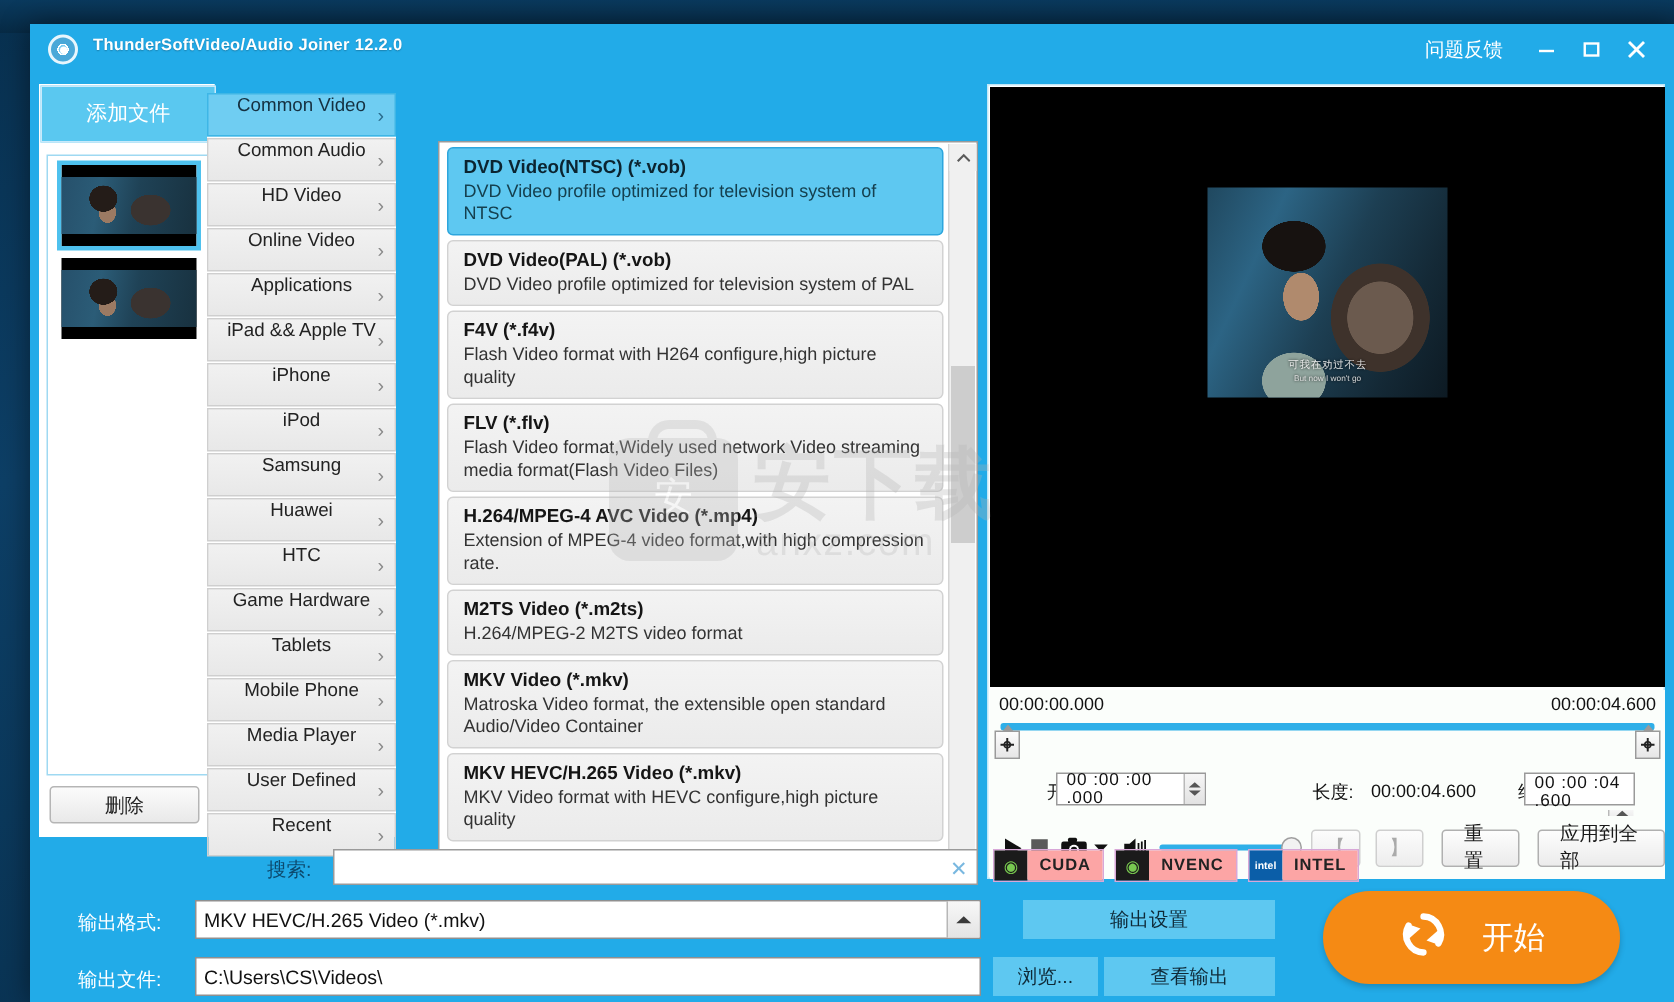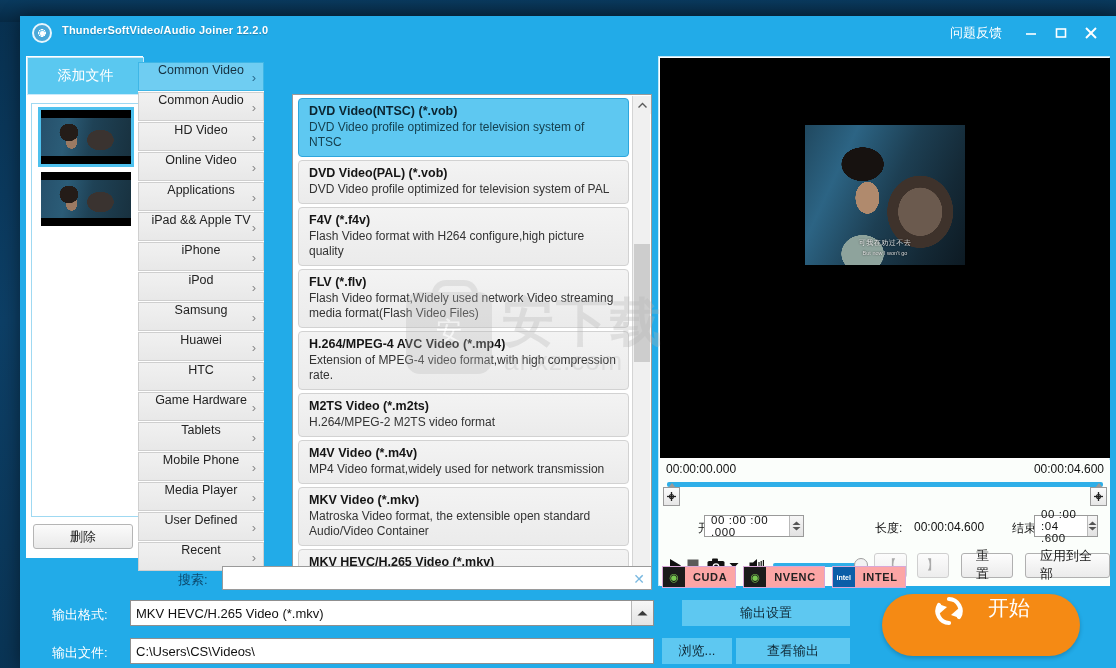--- a/index.html
+++ b/index.html
@@ -317,21 +317,21 @@
     display:flex; align-items:center; justify-content:center; cursor:pointer;
   }
   .viewout{
     position:absolute; left:716px; top:2px; width:114px; height:26px;
     background:#5ec8f1; color:#0f2a38; font-size:13px;
     display:flex; align-items:center; justify-content:center; cursor:pointer;
   }
   .start-btn{
     position:absolute; left:862px; top:544px; width:198px; height:62px;
     background:#f58a14; border-radius:31px; cursor:pointer;
-    display:flex; align-items:flex-start; justify-content:center; gap:22px;
+    display:flex; align-items:center; justify-content:center; gap:22px;
     box-shadow:0 2px 4px rgba(0,0,0,.2);
   }
   .start-btn .stxt{ color:#fff; font-size:21px; }
 
   
   .watermark{
     position:absolute; left:406px; top:292px; width:280px; height:90px;
     pointer-events:none; opacity:.30; z-index:40;
   }
   .wm-bag{
@@ -490,24 +490,20 @@
             <div class="fmt-title">FLV (*.flv)</div>
             <div class="fmt-desc">Flash Video format,Widely used network Video streaming media format(Flash Video Files)</div>
           </div>
           <div class="fmt-item">
             <div class="fmt-title">H.264/MPEG-4 AVC Video (*.mp4)</div>
             <div class="fmt-desc">Extension of MPEG-4 video format,with high compression rate.</div>
           </div>
           <div class="fmt-item">
             <div class="fmt-title">M2TS Video (*.m2ts)</div>
             <div class="fmt-desc">H.264/MPEG-2 M2TS video format</div>
-          </div>
-          <div class="fmt-item">
-            <div class="fmt-title">M4V Video (*.m4v)</div>
-            <div class="fmt-desc">MP4 Video format,widely used for network transmission</div>
           </div>
           <div class="fmt-item">
             <div class="fmt-title">MKV Video (*.mkv)</div>
             <div class="fmt-desc">Matroska Video format, the extensible open standard Audio/Video Container</div>
           </div>
           <div class="fmt-item">
             <div class="fmt-title">MKV HEVC/H.265 Video (*.mkv)</div>
             <div class="fmt-desc">MKV Video format with HEVC configure,high picture quality</div>
           </div>
         </div>
@@ -568,21 +564,21 @@
                 <path d="M0.5 4 L4.5 0.5 L8.5 4" fill="#555"></path>
               </svg>
             <svg width="9" height="5" viewBox="0 0 9 5">
                 <path d="M0.5 1 L4.5 4.5 L8.5 1" fill="#555"></path>
               </svg>
           </span>
         </div>
         <div class="lbl" style="left:183px">长度:</div>
         <div class="lbl" style="left:222px">00:00:04.600</div>
         <div class="lbl" style="left:320px">结束:</div>
-        <div class="spin" style="left:374px; width:64px;">
+        <div class="spin" style="left:356px; width:74px;flex-direction:column;">
           <span class="val">00 :00 :04 .600</span>
           <span class="spin-btns">
             <svg width="9" height="5" viewBox="0 0 9 5">
                 <path d="M0.5 4 L4.5 0.5 L8.5 4" fill="#555"></path>
               </svg>
             <svg width="9" height="5" viewBox="0 0 9 5">
                 <path d="M0.5 1 L4.5 4.5 L8.5 1" fill="#555"></path>
               </svg>
           </span>
         </div>

